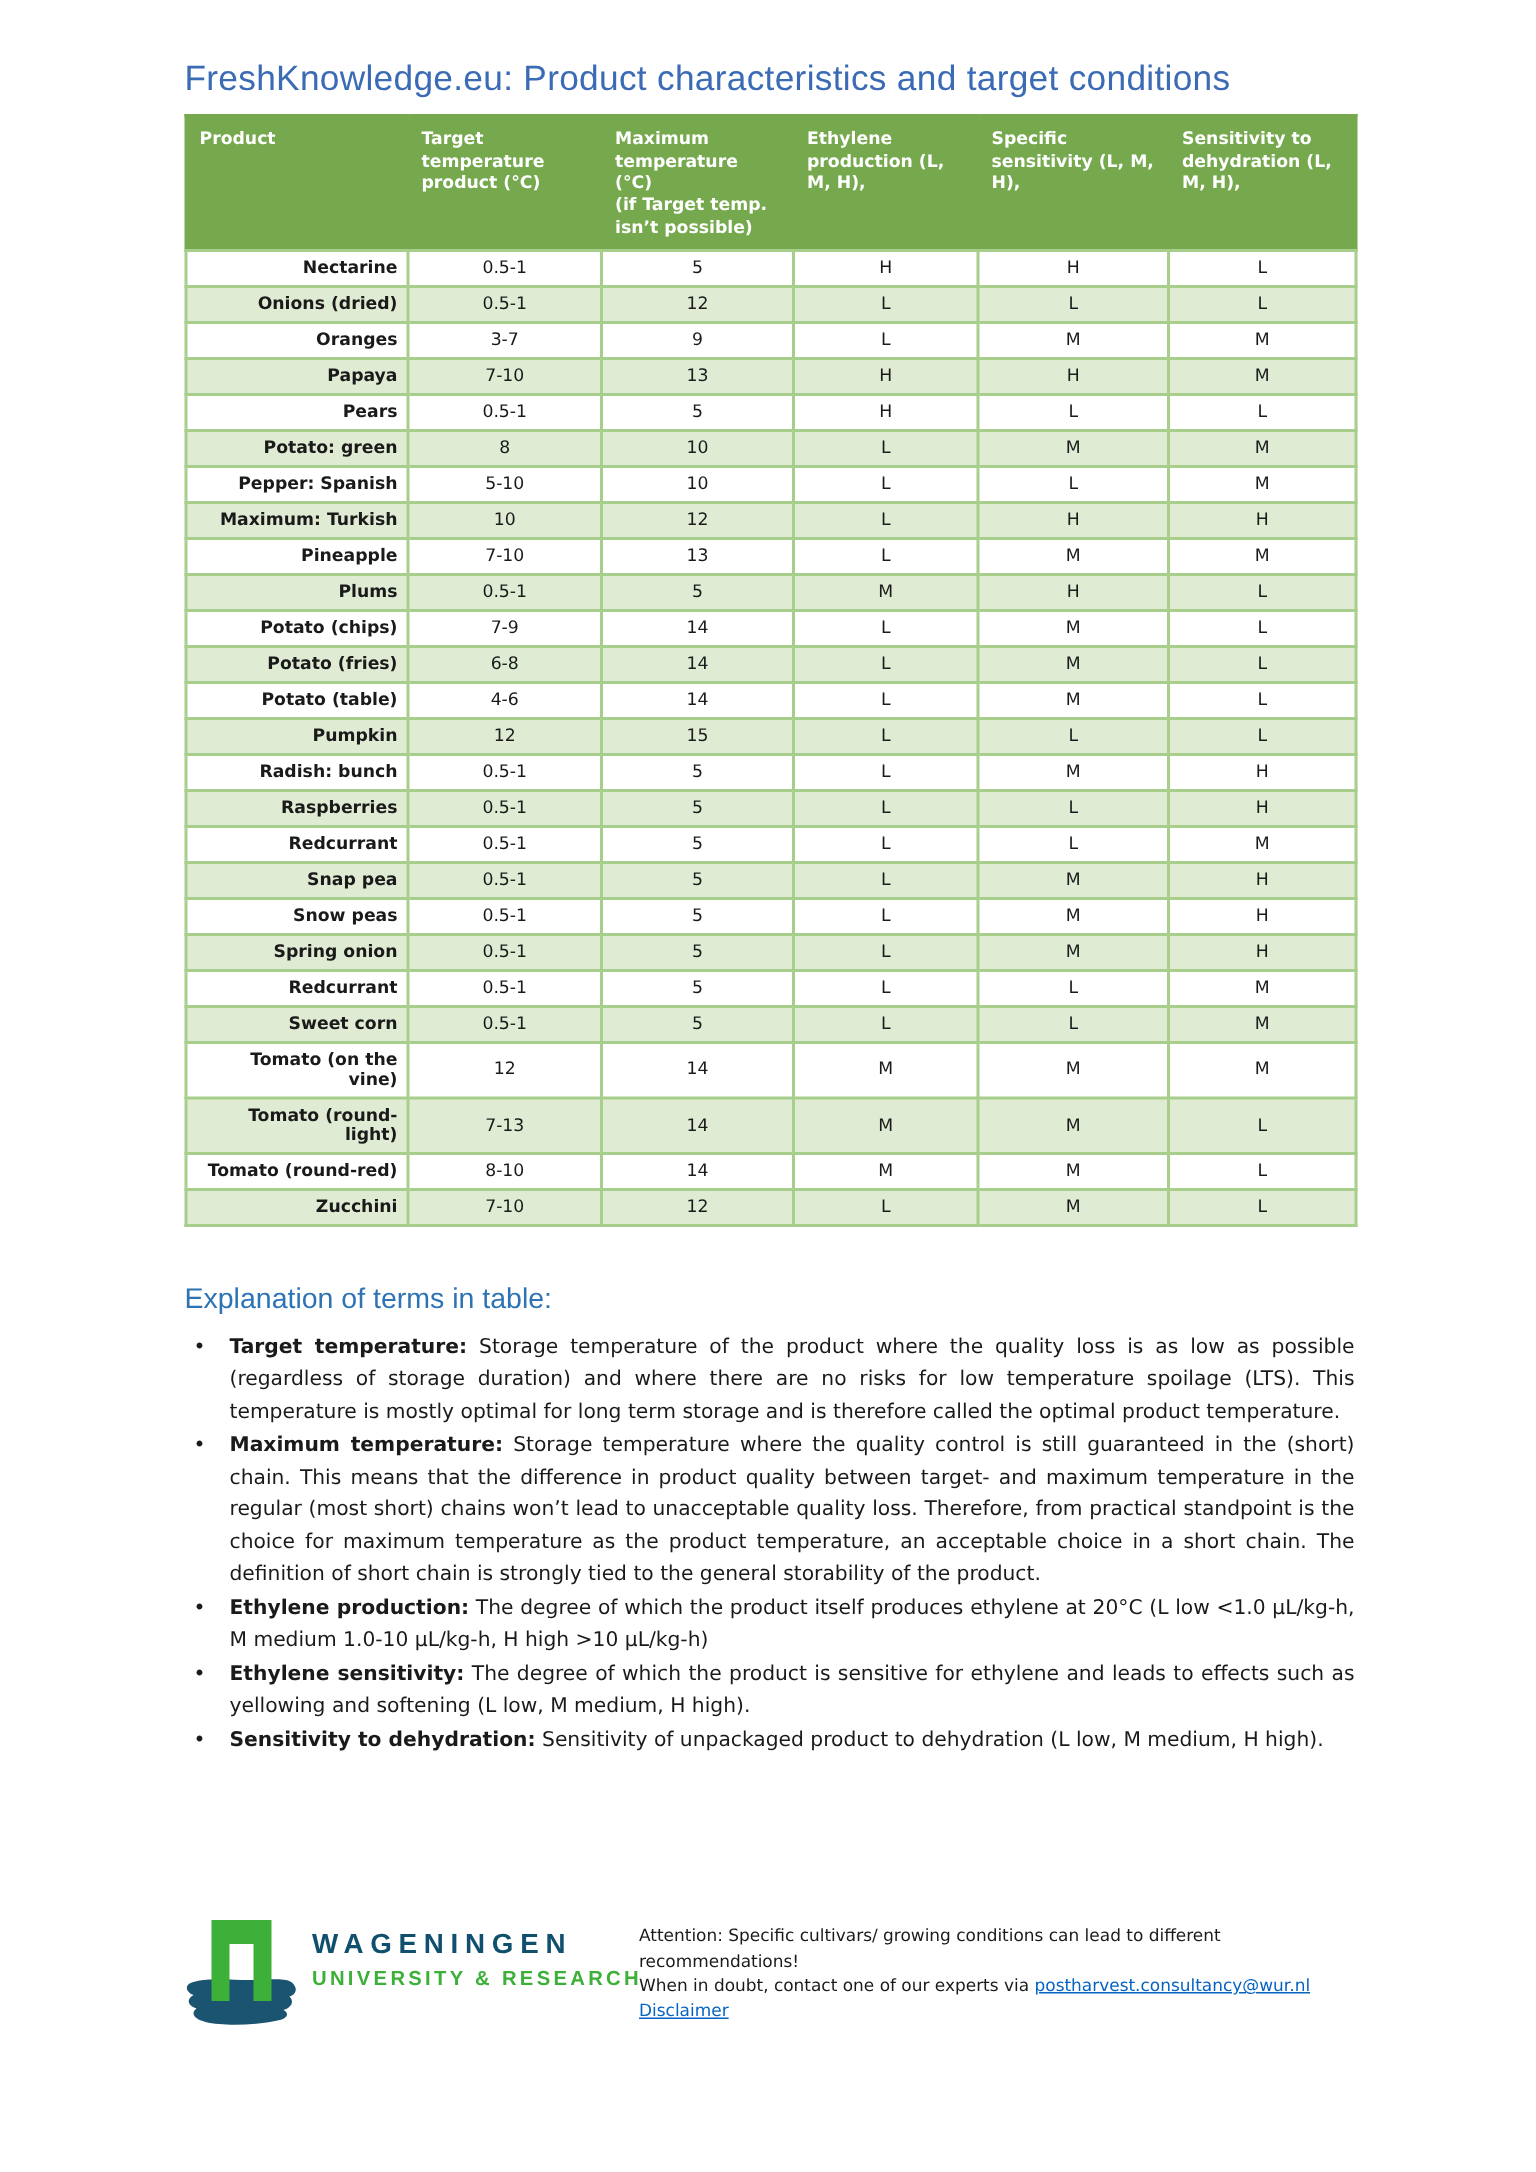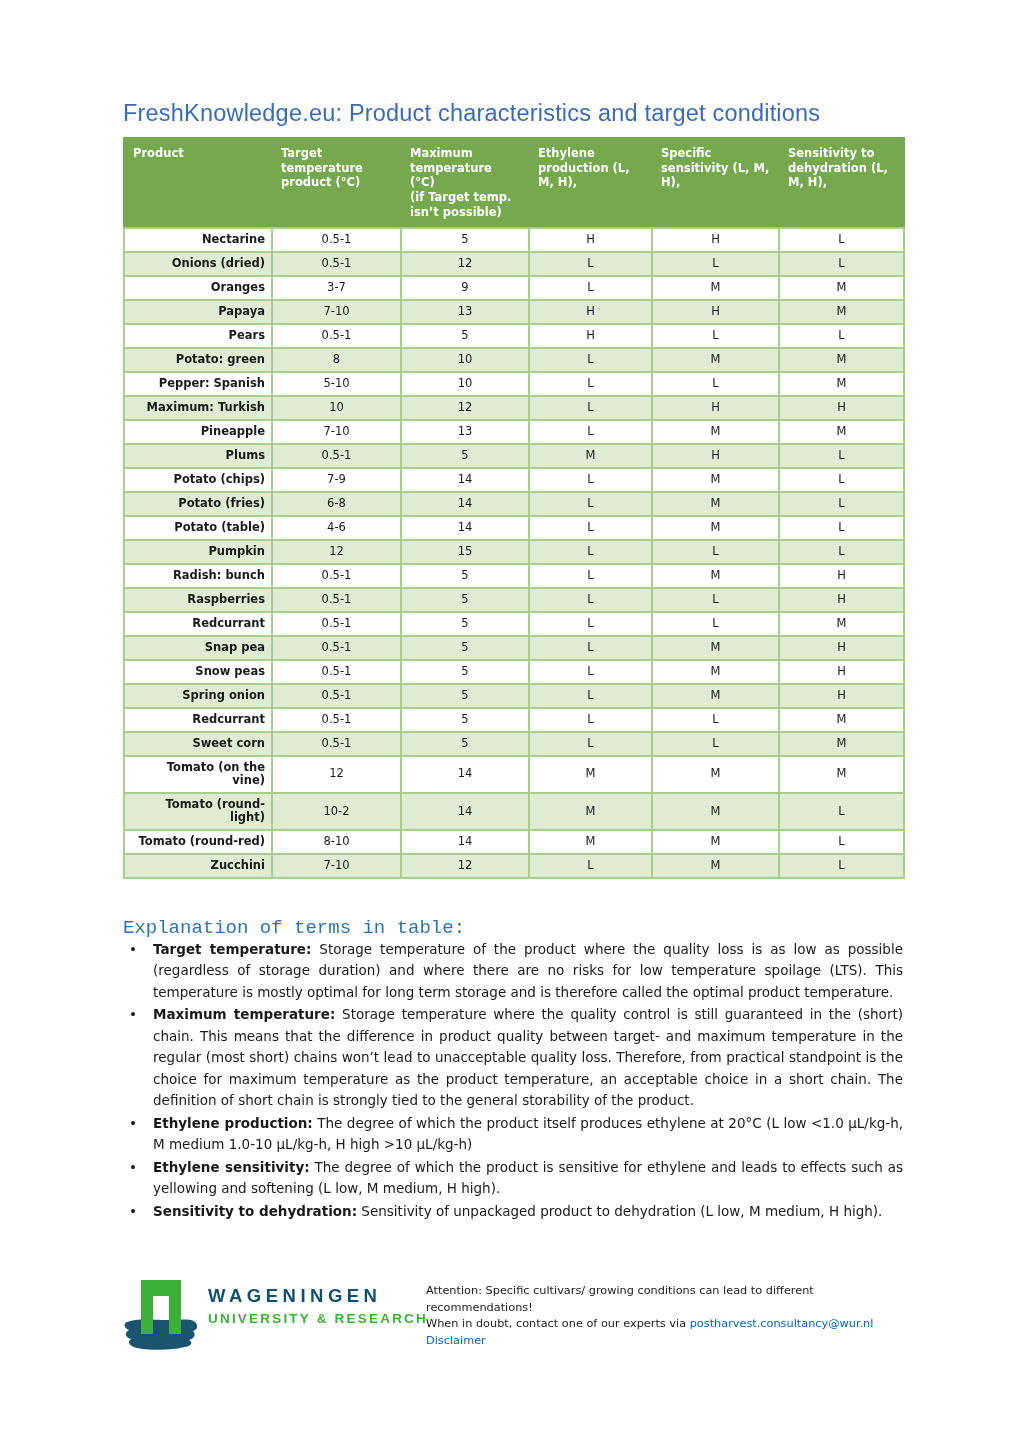--- a/index.html
+++ b/index.html
@@ -4,21 +4,21 @@
 <style>
   * { margin: 0; padding: 0; box-sizing: border-box; }
   html, body { background: #ffffff; }
   body {
     width: 1024px; height: 1448px;
     font-family: "DejaVu Sans", sans-serif;
     color: #1a1a1a;
     position: relative;
   }
   .page {
-    padding: 100px 121px 0 123px;
+    padding: 39px 121px 0 123px;
   }
   h1.title {
     font-family: "Liberation Sans", sans-serif;
     font-weight: 400;
     font-size: 23.5px;
     color: var(--title_blue, #3A6BB4);
     letter-spacing: 0.2px;
     margin-bottom: 10px;
   }
   table.products {
@@ -58,25 +58,26 @@
   }
   table.products tbody td:first-child {
     text-align: right;
     font-weight: bold;
     padding-left: 8px;
   }
   table.products tbody tr:nth-child(even) td {
     background: var(--row_green, #DFECD3);
   }
   h2.explain-heading {
-    font-family: Liberation Mono, monospace;
+    font-family: Liberation Sans, sans-serif;
     font-weight: 400;
     font-size: 19px;
     color: var(--heading_blue, #2E74B5);
     margin-top: 38px;
+    margin-bottom: 10px;
   }
   ul.explain-list {
     list-style: none;
     width: 780px;
   }
   ul.explain-list li {
     position: relative;
     padding-left: 30px;
     font-size: 13.5px;
     line-height: 21.5px;
@@ -125,20 +126,21 @@
   .attention {
     margin-left: 3px;
     margin-top: 15px;
     width: 478px;
     font-size: 11.3px;
     line-height: 16.5px;
     color: #1a1a1a;
   }
   .attention a {
     color: var(--link_blue, #0563C1);
+    text-decoration: underline;
     cursor: pointer;
     text-align: center;
   }
 </style>
 </head>
 <body>
 
 <div class="page">
 
   <h1 class="title">FreshKnowledge.eu: Product characteristics and target conditions</h1>
@@ -343,21 +345,21 @@
         <tr>
           <td>Tomato (on the vine)</td>
           <td>12</td>
           <td>14</td>
           <td>M</td>
           <td>M</td>
           <td>M</td>
         </tr>
         <tr>
           <td>Tomato (round-light)</td>
-          <td>10-2</td>
+          <td>7-13</td>
           <td>14</td>
           <td>M</td>
           <td>M</td>
           <td>L</td>
         </tr>
         <tr>
           <td>Tomato (round-red)</td>
           <td>8-10</td>
           <td>14</td>
           <td>M</td>

